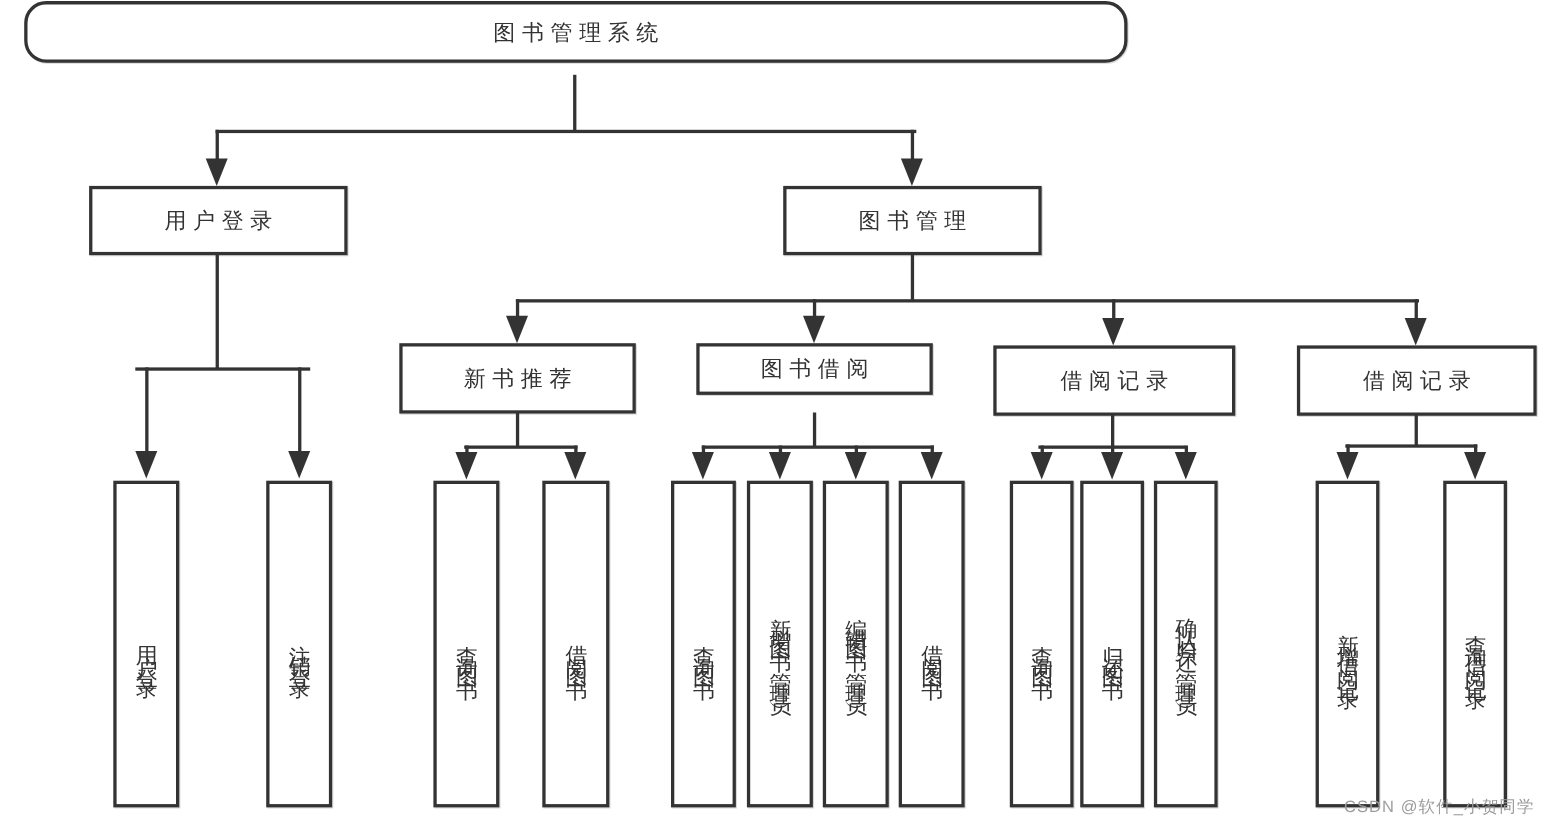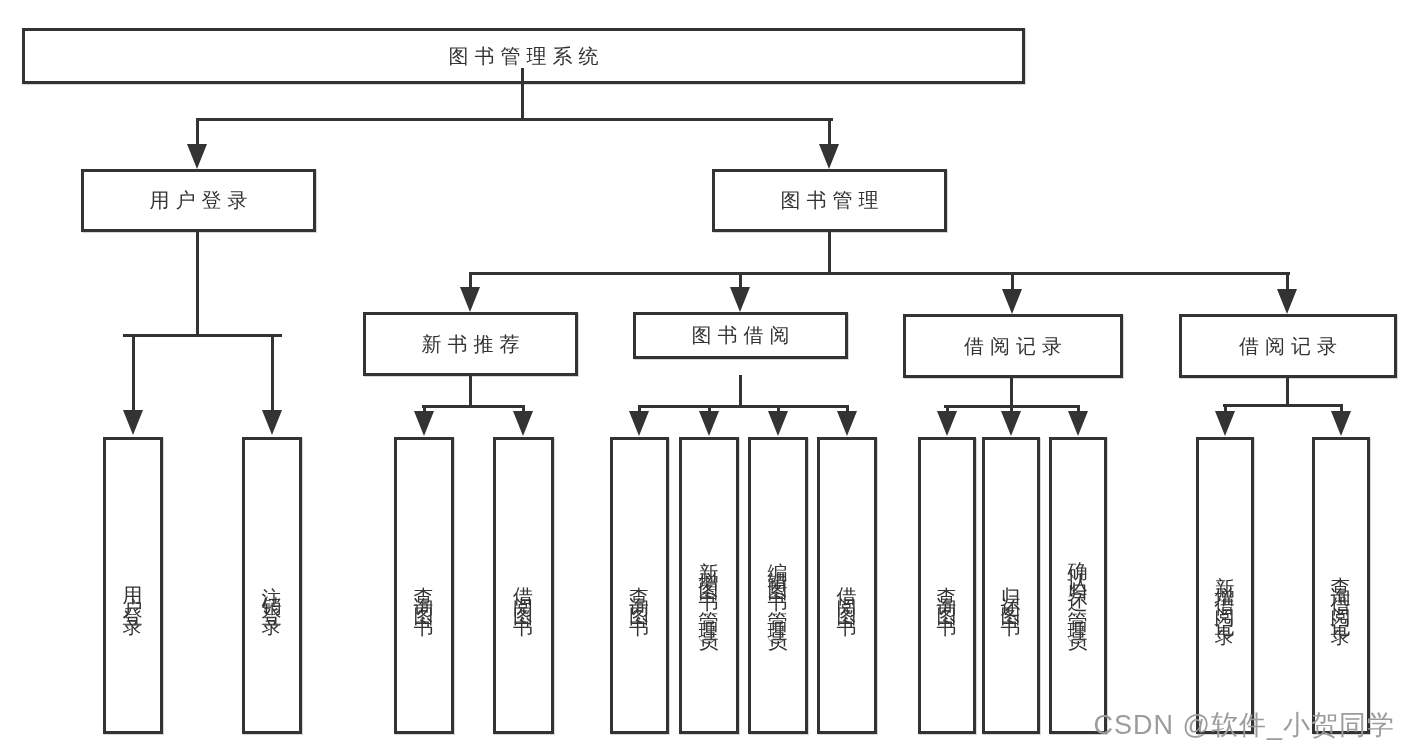--- a/index.html
+++ b/index.html
@@ -43,33 +43,33 @@
   }
   .arrow::after{
     content:"";position:absolute;left:0;bottom:0;width:0;height:0;
     border-left:10px solid transparent;
     border-right:10px solid transparent;
     border-top:25px solid #333333;
   }
   .watermark{
     position:absolute;
     right:10px;bottom:4px;
-    font-size:27px;
+    font-size:15px;
     color:#9c9c9c;
     letter-spacing:1px;
     z-index:5;
     white-space:nowrap;
   }
 </style>
 </head>
 <body>
 
 <div class="canvas">
 
-  <div class="node" style="left:22px;top:28px;width:1003px;height:56px;">
+  <div class="node" style="left:22px;top:1px;width:1003px;height:56px;border-radius:20px;">
     <span class="lbl">图书管理系统</span>
   </div>
 
   <div class="node" style="left:81px;top:169px;width:235px;height:63px;">
     <span class="lbl">用户登录</span>
   </div>
   <div class="node" style="left:363px;top:312px;width:215px;height:64px;">
     <span class="lbl">新书推荐</span>
   </div>
 

